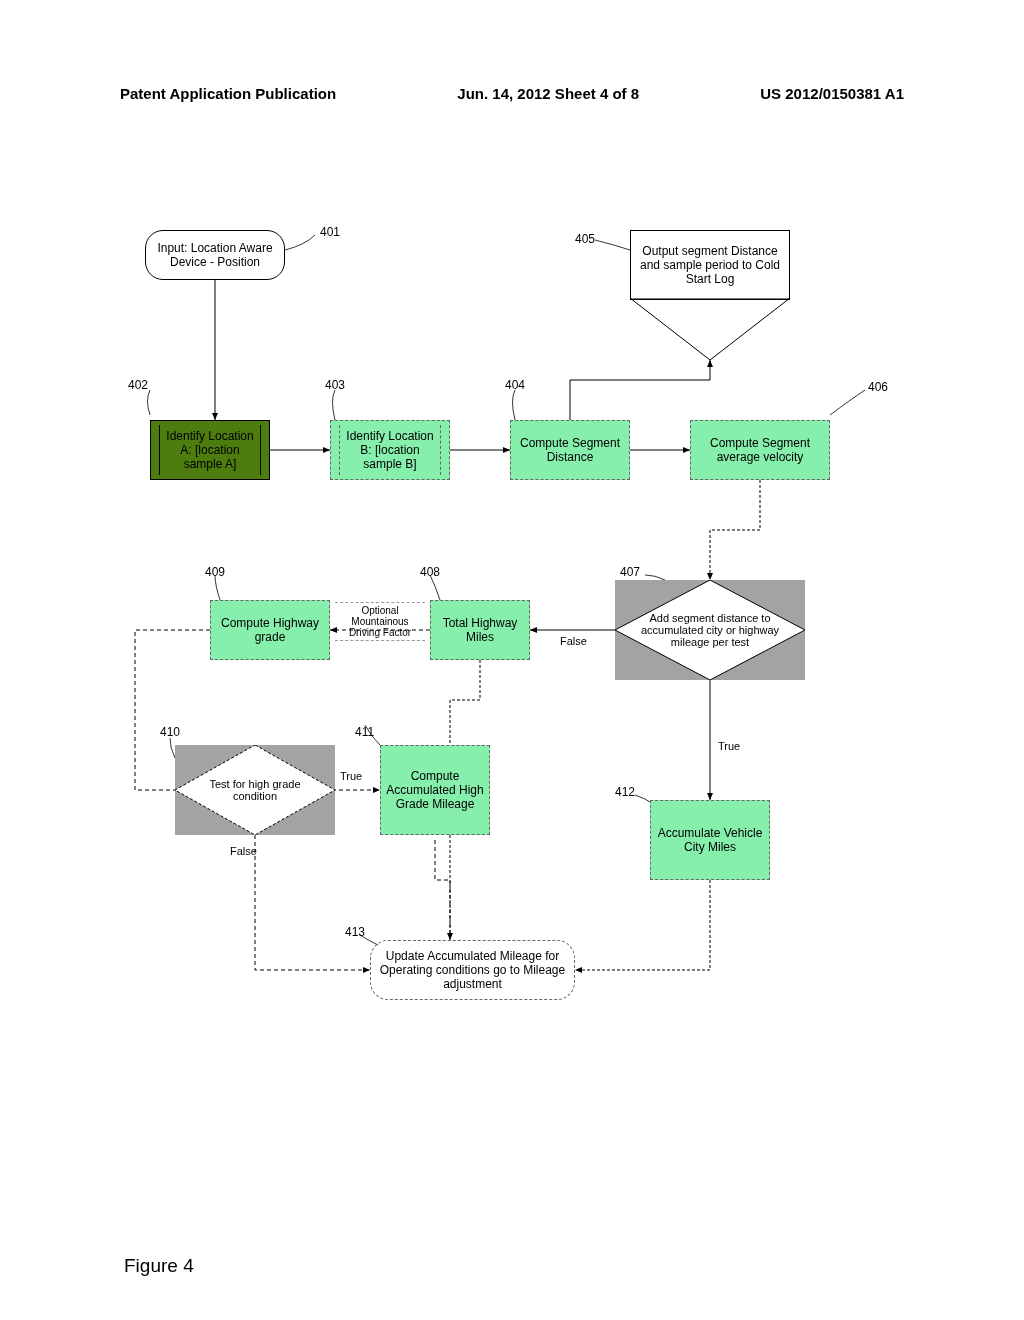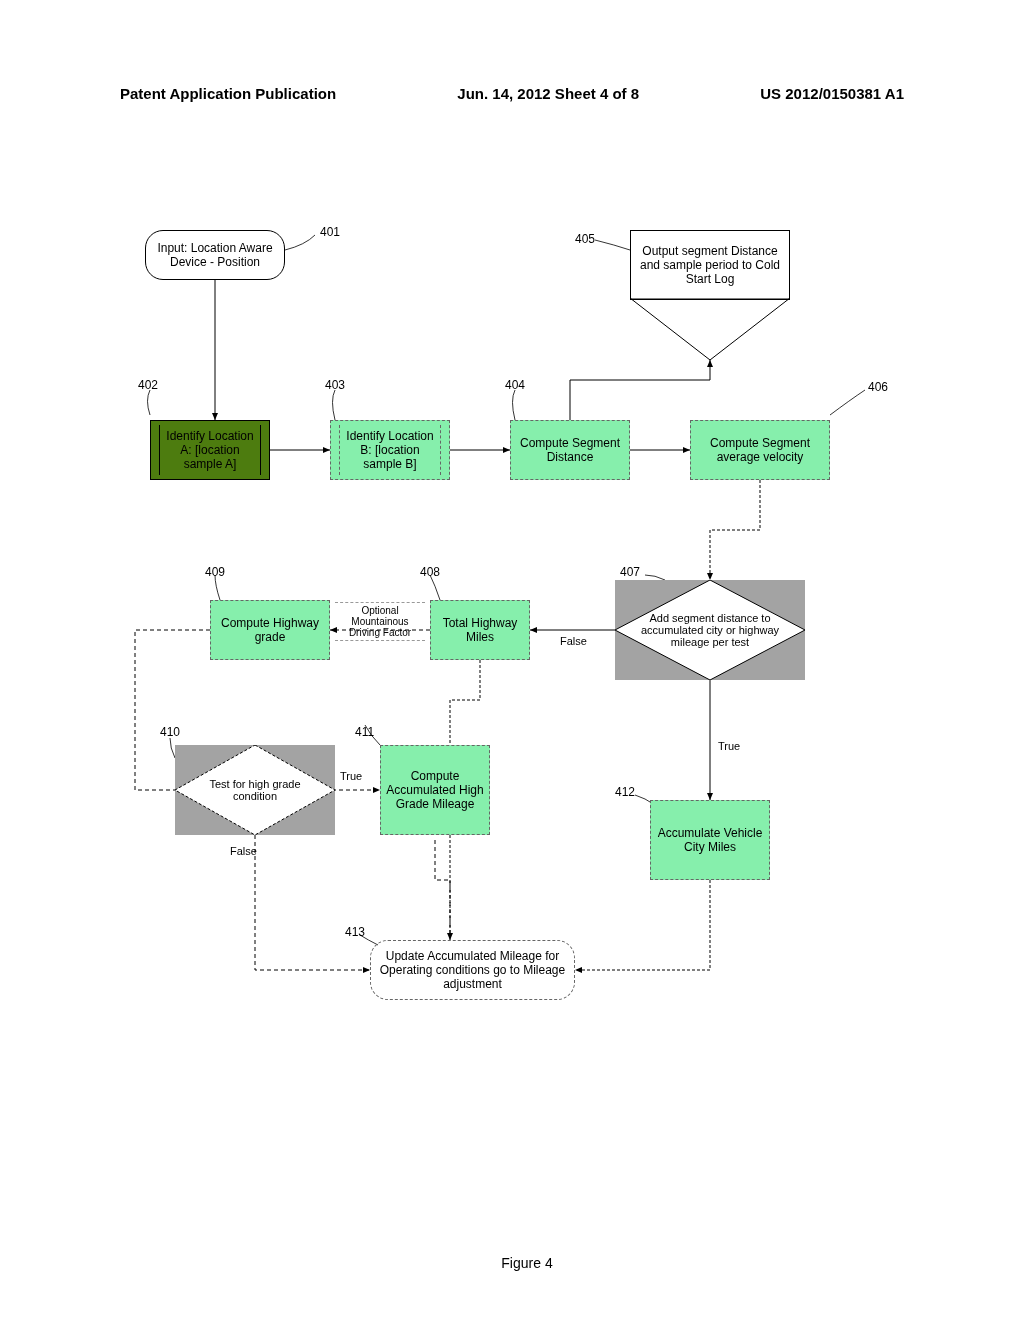--- a/index.html
+++ b/index.html
@@ -82,24 +82,23 @@
     position: absolute;
     font-size: 11px;
   }
   .arrow-label {
     position: absolute;
     font-size: 10px;
   }
   .figure-caption {
     position: absolute;
     top: 1035px;
-    left: 12px;
+    left: 4px;
     width: 790px;
-    text-align: center;
-    font-size: 14px;
+    font-size: 19px;
   }
   svg.connectors {
     position: absolute;
     top: 0;
     left: 0;
     width: 790px;
     height: 840px;
     pointer-events: none;
   }
 </style>
@@ -189,21 +188,21 @@
   <svg style="position:absolute; left:510px; top:78px; width:160px; height:65px;">
     <path d="M0,0 L160,0 L80,62 Z" fill="none" stroke="#000" stroke-width="1"></path>
   </svg>
   <div class="label" style="left:455px; top:12px;">405</div>
 
   <div class="node process" style="left:30px; top:200px; width:120px; height:60px;">
     <div class="process-inner">
         <span>Identify Location A: [location sample A]</span>
       </div>
   </div>
-  <div class="label" style="left:18px; top:158px;">402</div>
+  <div class="label" style="left:8px; top:158px;">402</div>
 
   <div class="node process-dashed" style="left:210px; top:200px; width:120px; height:60px;">
     <div class="process-inner" style="border-left:1px dashed #666; border-right:1px dashed #666;">
         <span>Identify Location B: [location sample B]</span>
       </div>
   </div>
   <div class="label" style="left:205px; top:158px;">403</div>
 
   <div class="node process-dashed" style="left:390px; top:200px; width:120px; height:60px;">
     <span>Compute Segment Distance</span>

